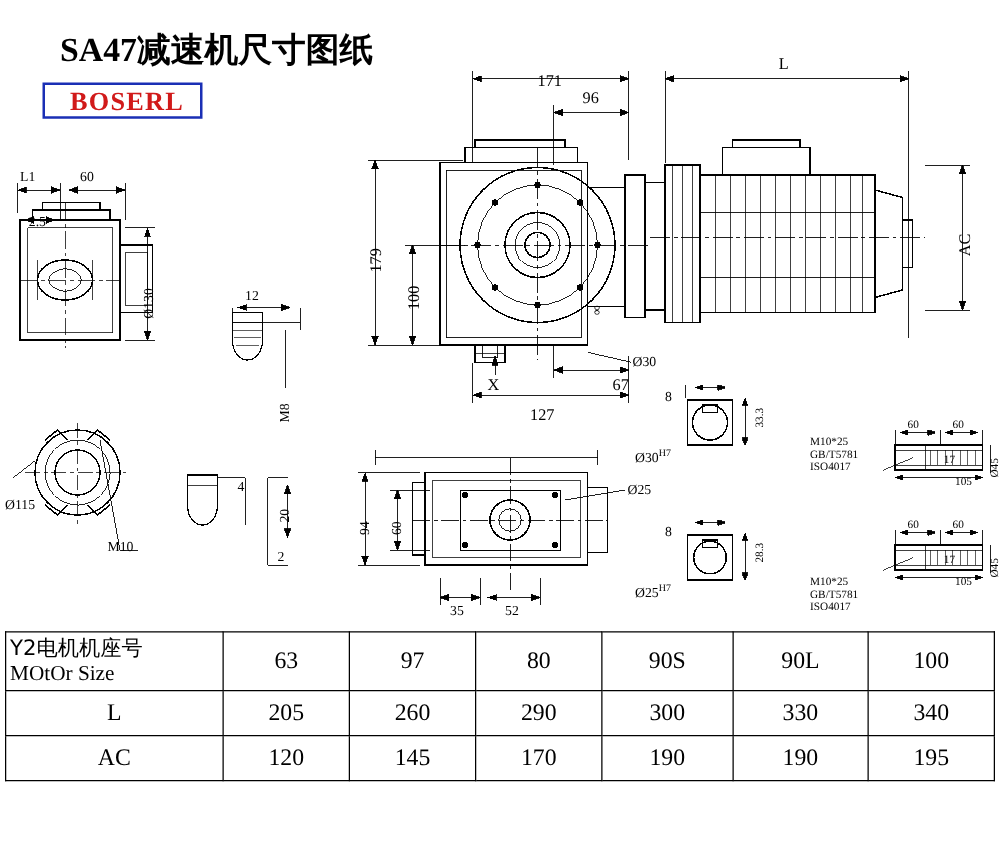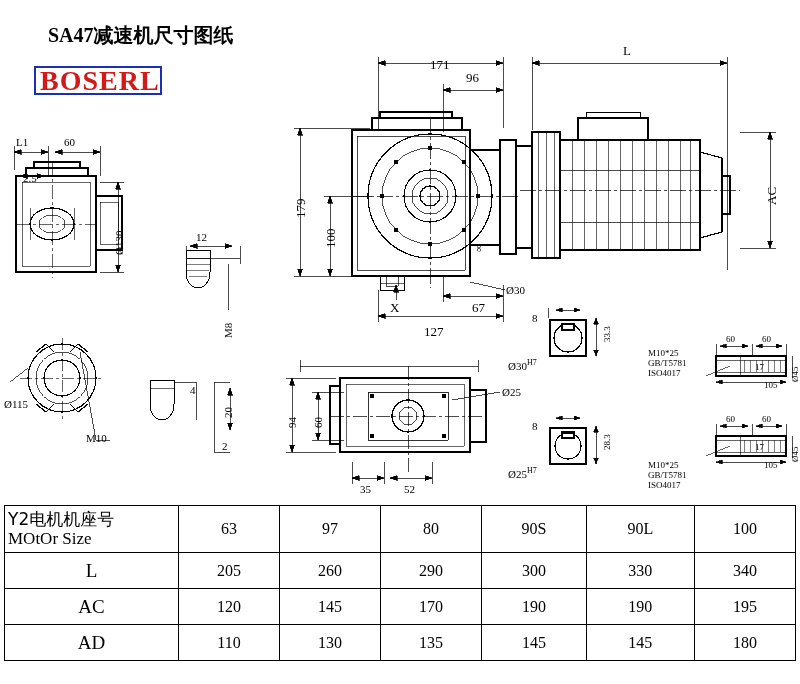--- a/index.html
+++ b/index.html
@@ -10,37 +10,38 @@
     color:#000;
     position:relative;
     overflow:hidden;
   }
   .canvas{position:absolute;left:0;top:0;width:800px;height:684px;}
   svg.draw{position:absolute;left:0;top:0;width:800px;height:684px;}
 
   .title{
     position:absolute;left:48px;top:22px;
     font-family:"Liberation Serif", serif;
-    font-size:20px;font-weight:bold;letter-spacing:0px;
+    font-size:27px;font-weight:bold;letter-spacing:0px;
     white-space:nowrap;
   }
   .logo{
     position:absolute;left:34px;top:66px;
     width:128px;height:29px;
     border:2px solid #1a2fb5;
     box-sizing:border-box;
   }
   .logo span{
     display:block;
     font-family:"Liberation Serif", serif;
-    font-size:28px;font-weight:bold;
+    font-size:21px;font-weight:bold;
     color:#d11a1a;
     line-height:26px;
     padding-left:4px;
     letter-spacing:1px;
+    margin-left:16px;
   }
 
   
   .lbl{
     position:absolute;
     font-family:"Liberation Serif", serif;
     font-size:13px;
     white-space:nowrap;
     color:#000;
   }
@@ -51,21 +52,21 @@
   
   table.spec{
     position:absolute;left:4px;top:505px;
     width:792px;
     border-collapse:collapse;
     font-family:"Liberation Serif", serif;
   }
   table.spec td{
     border:1px solid #000;
     text-align:center;
-    font-size:16px;
+    font-size:19px;
     height:35px;
     padding:0;
   }
   table.spec td.hdr-label{
     font-size:17px;
     line-height:19px;
     text-align:left;
     padding-left:3px;
     width:170px;
   }
@@ -471,21 +472,21 @@
       </g>
     </g>
   </svg>
 
   <div class="lbl" style="left:430px;top:57px;">171</div>
   <div class="lbl" style="left:623px;top:43px;">L</div>
   <div class="lbl" style="left:466px;top:70px;">96</div>
   <div class="lbl rot90" style="left:293px;top:218px;">179</div>
   <div class="lbl rot90" style="left:323px;top:248px;">100</div>
   <div class="lbl rot90" style="left:764px;top:205px;">AC</div>
-  <div class="lbl" style="left:472px;top:300px;">67</div>
+  <div class="lbl" style="left:490px;top:300px;">67</div>
   <div class="lbl" style="left:424px;top:324px;">127</div>
   <div class="lbl" style="left:390px;top:300px;">X</div>
   <div class="lbl sm" style="left:506px;top:284px;">Ø30</div>
   <div class="lbl rot90" style="left:472px;top:252px;font-size:11px;">∞</div>
 
   <div class="lbl sm" style="left:16px;top:136px;">L1</div>
   <div class="lbl sm" style="left:64px;top:136px;">60</div>
   <div class="lbl sm" style="left:23px;top:172px;">2.5</div>
   <div class="lbl rot90 sm" style="left:113px;top:255px;">Ø130</div>
   <div class="lbl sm" style="left:196px;top:231px;">12</div>
@@ -552,25 +553,16 @@
     </tr>
     <tr>
       <td class="rowlab">AC</td>
       <td>120</td>
       <td>145</td>
       <td>170</td>
       <td>190</td>
       <td>190</td>
       <td>195</td>
     </tr>
-    <tr>
-      <td class="rowlab">AD</td>
-      <td>110</td>
-      <td>130</td>
-      <td>135</td>
-      <td>145</td>
-      <td>145</td>
-      <td>180</td>
-    </tr>
   </tbody>
     </table>
 
 </div>
 
 </body></html>

